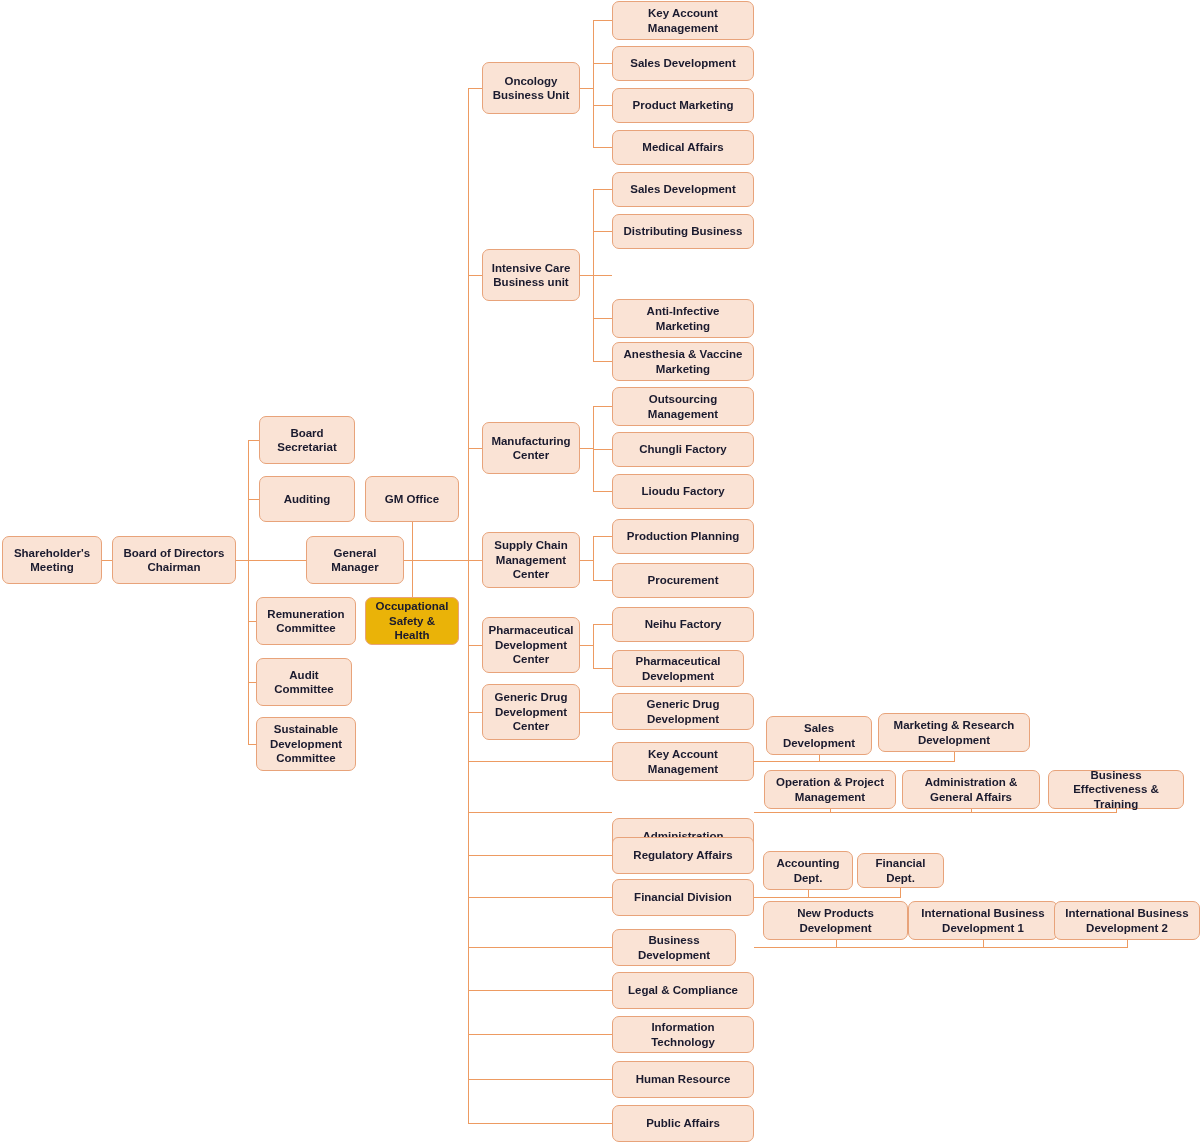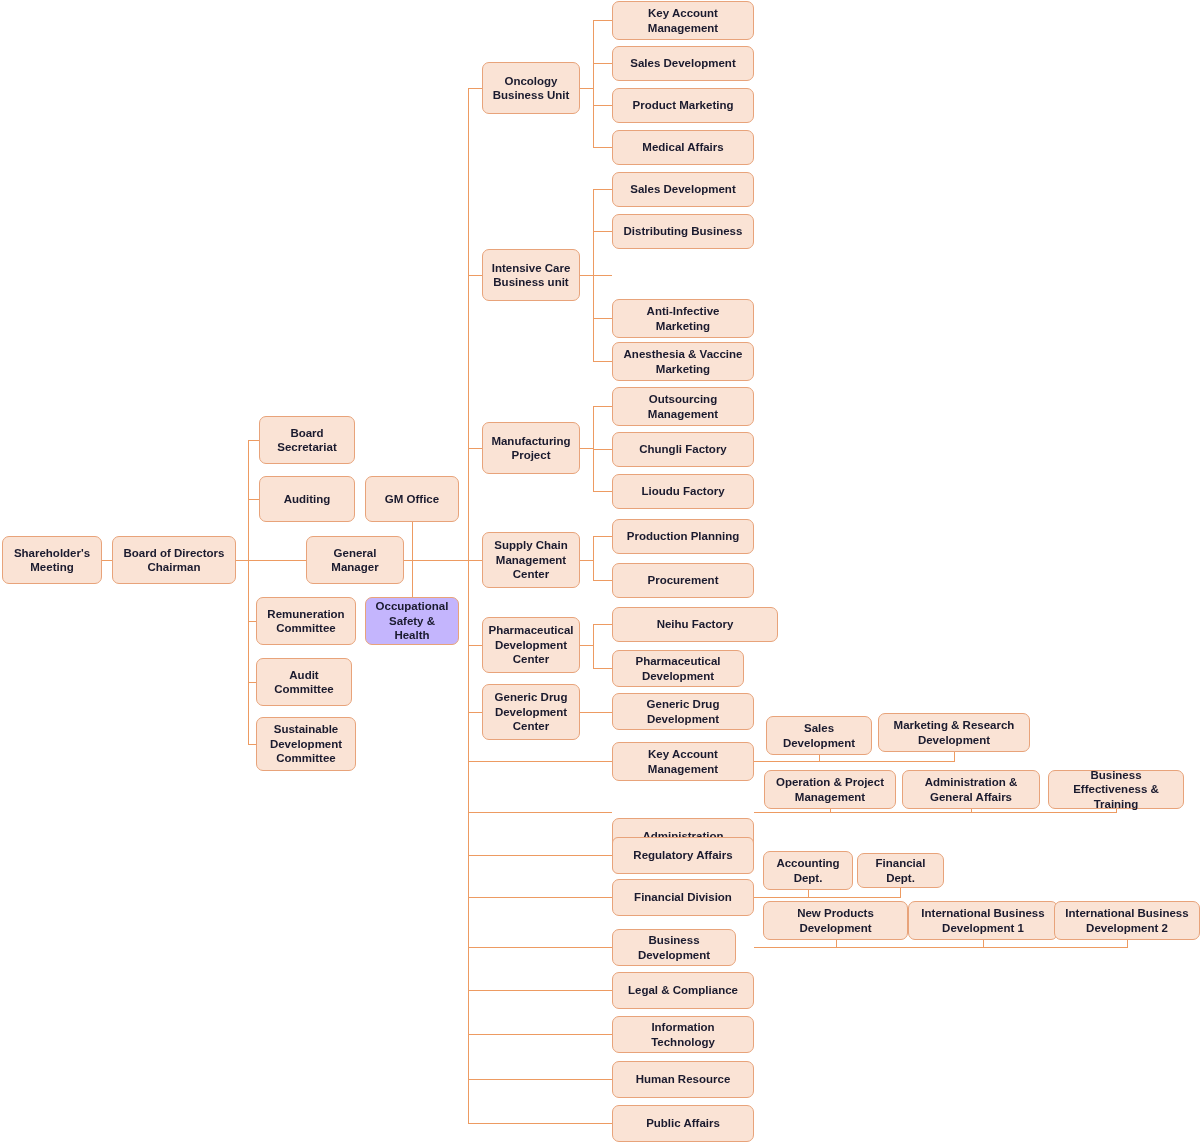--- a/index.html
+++ b/index.html
@@ -134,21 +134,21 @@
     </div>
     <div class="node" style="left: 256px; top: 717px; width: 100px; height: 54px; background: rgb(250, 227, 213); border-color: rgb(232, 163, 122); color: rgb(26, 26, 46);">
       <span>Sustainable Development Committee</span>
     </div>
     <div class="node" style="left: 365px; top: 476px; width: 94px; height: 46px; background: rgb(250, 227, 213); border-color: rgb(232, 163, 122); color: rgb(26, 26, 46);">
       <span>GM Office</span>
     </div>
     <div class="node" style="left: 306px; top: 536px; width: 98px; height: 48px; background: rgb(250, 227, 213); border-color: rgb(232, 163, 122); color: rgb(26, 26, 46);">
       <span>General Manager</span>
     </div>
-    <div class="node" style="left: 365px; top: 597px; width: 94px; height: 48px; background: #c4b5fd; border-color: rgb(232, 163, 122); color: rgb(26, 26, 46);">
+    <div class="node" style="left: 365px; top: 597px; width: 94px; height: 48px; background: #eab308; border-color: rgb(232, 163, 122); color: rgb(26, 26, 46);">
       <span>Occupational Safety &amp; Health</span>
     </div>
     <div class="node" style="left: 482px; top: 62px; width: 98px; height: 52px; background: rgb(250, 227, 213); border-color: rgb(232, 163, 122); color: rgb(26, 26, 46);">
       <span>Oncology Business Unit</span>
     </div>
     <div class="node" style="left: 612px; top: 1px; width: 142px; height: 39px; background: rgb(250, 227, 213); border-color: rgb(232, 163, 122); color: rgb(26, 26, 46);">
       <span>Key Account Management</span>
     </div>
     <div class="node" style="left: 612px; top: 46px; width: 142px; height: 35px; background: rgb(250, 227, 213); border-color: rgb(232, 163, 122); color: rgb(26, 26, 46);">
       <span>Sales Development</span>
@@ -168,21 +168,21 @@
     <div class="node" style="left: 612px; top: 214px; width: 142px; height: 35px; background: rgb(250, 227, 213); border-color: rgb(232, 163, 122); color: rgb(26, 26, 46);">
       <span>Distributing Business</span>
     </div>
     <div class="node" style="left: 612px; top: 299px; width: 142px; height: 39px; background: rgb(250, 227, 213); border-color: rgb(232, 163, 122); color: rgb(26, 26, 46);">
       <span>Anti-Infective Marketing</span>
     </div>
     <div class="node" style="left: 612px; top: 342px; width: 142px; height: 39px; background: rgb(250, 227, 213); border-color: rgb(232, 163, 122); color: rgb(26, 26, 46);">
       <span>Anesthesia &amp; Vaccine Marketing</span>
     </div>
     <div class="node" style="left: 482px; top: 422px; width: 98px; height: 52px; background: rgb(250, 227, 213); border-color: rgb(232, 163, 122); color: rgb(26, 26, 46);">
-      <span>Manufacturing Project</span>
+      <span>Manufacturing Center</span>
     </div>
     <div class="node" style="left: 612px; top: 387px; width: 142px; height: 39px; background: rgb(250, 227, 213); border-color: rgb(232, 163, 122); color: rgb(26, 26, 46);">
       <span>Outsourcing Management</span>
     </div>
     <div class="node" style="left: 612px; top: 432px; width: 142px; height: 35px; background: rgb(250, 227, 213); border-color: rgb(232, 163, 122); color: rgb(26, 26, 46);">
       <span>Chungli Factory</span>
     </div>
     <div class="node" style="left: 612px; top: 474px; width: 142px; height: 35px; background: rgb(250, 227, 213); border-color: rgb(232, 163, 122); color: rgb(26, 26, 46);">
       <span>Lioudu Factory</span>
     </div>
@@ -191,21 +191,21 @@
     </div>
     <div class="node" style="left: 612px; top: 519px; width: 142px; height: 35px; background: rgb(250, 227, 213); border-color: rgb(232, 163, 122); color: rgb(26, 26, 46);">
       <span>Production Planning</span>
     </div>
     <div class="node" style="left: 612px; top: 563px; width: 142px; height: 35px; background: rgb(250, 227, 213); border-color: rgb(232, 163, 122); color: rgb(26, 26, 46);">
       <span>Procurement</span>
     </div>
     <div class="node" style="left: 482px; top: 617px; width: 98px; height: 56px; background: rgb(250, 227, 213); border-color: rgb(232, 163, 122); color: rgb(26, 26, 46);">
       <span>Pharmaceutical Development Center</span>
     </div>
-    <div class="node" style="left: 612px; top: 607px; width: 166px; height: 35px; background: rgb(250, 227, 213); border-color: rgb(232, 163, 122); color: rgb(26, 26, 46);">
+    <div class="node" style="left: 612px; top: 607px; width: 142px; height: 35px; background: rgb(250, 227, 213); border-color: rgb(232, 163, 122); color: rgb(26, 26, 46);">
       <span>Neihu Factory</span>
     </div>
     <div class="node" style="left: 612px; top: 650px; width: 132px; height: 37px; background: rgb(250, 227, 213); border-color: rgb(232, 163, 122); color: rgb(26, 26, 46);">
       <span>Pharmaceutical Development</span>
     </div>
     <div class="node" style="left: 482px; top: 684px; width: 98px; height: 56px; background: rgb(250, 227, 213); border-color: rgb(232, 163, 122); color: rgb(26, 26, 46);">
       <span>Generic Drug Development Center</span>
     </div>
     <div class="node" style="left: 612px; top: 693px; width: 142px; height: 37px; background: rgb(250, 227, 213); border-color: rgb(232, 163, 122); color: rgb(26, 26, 46);">
       <span>Generic Drug Development</span>

